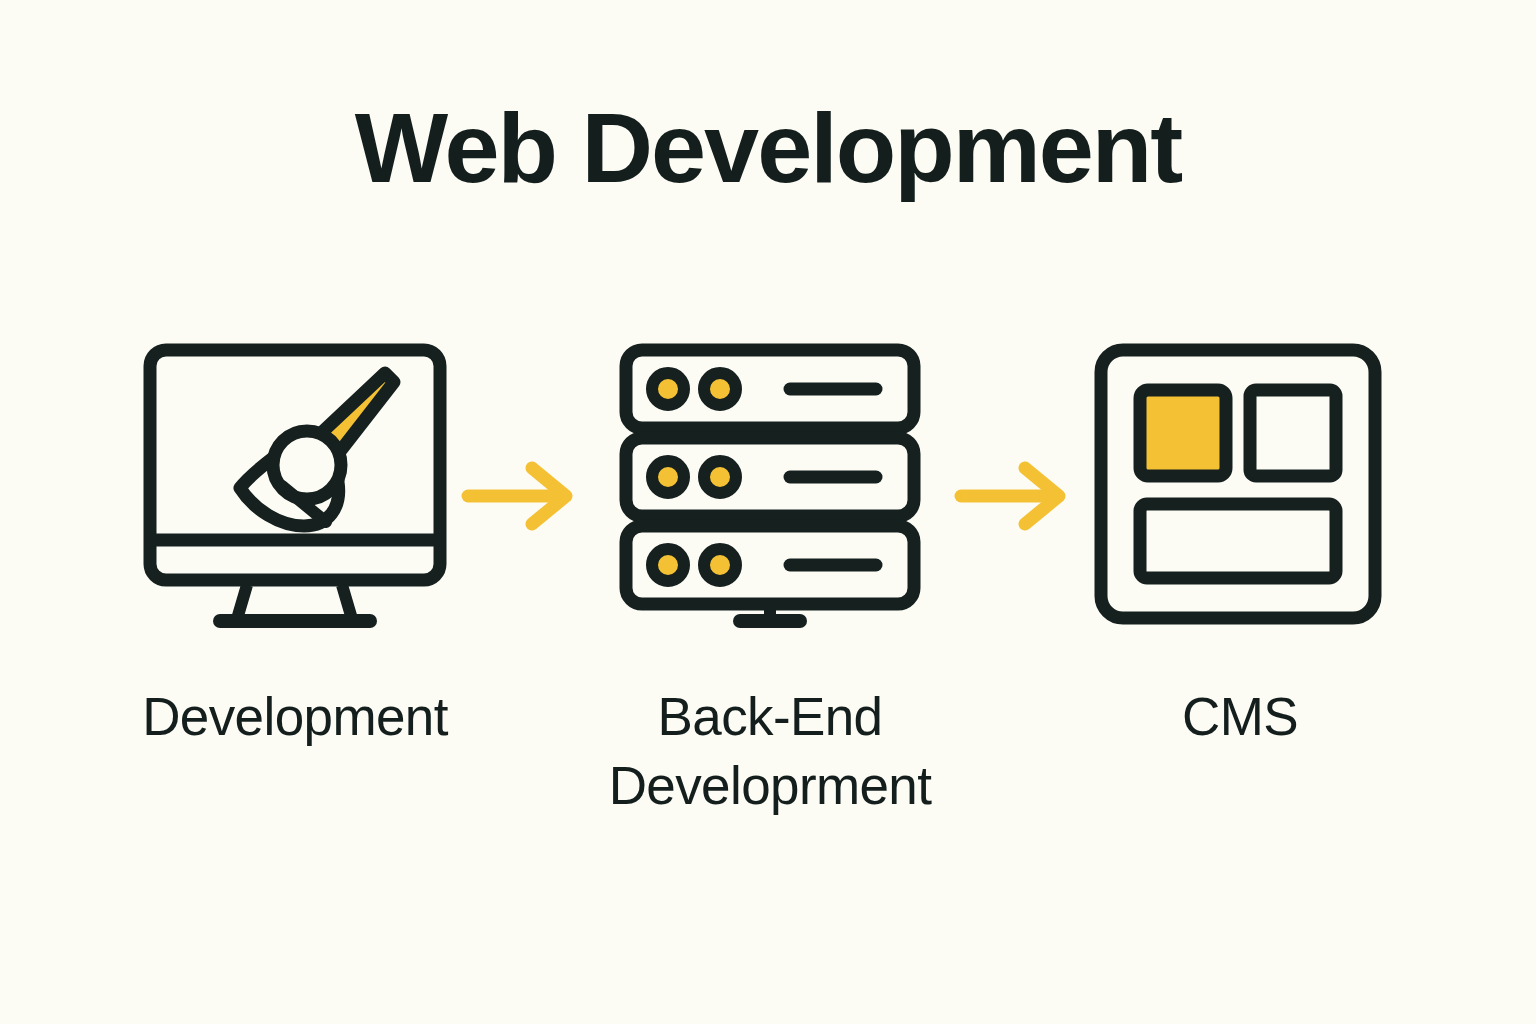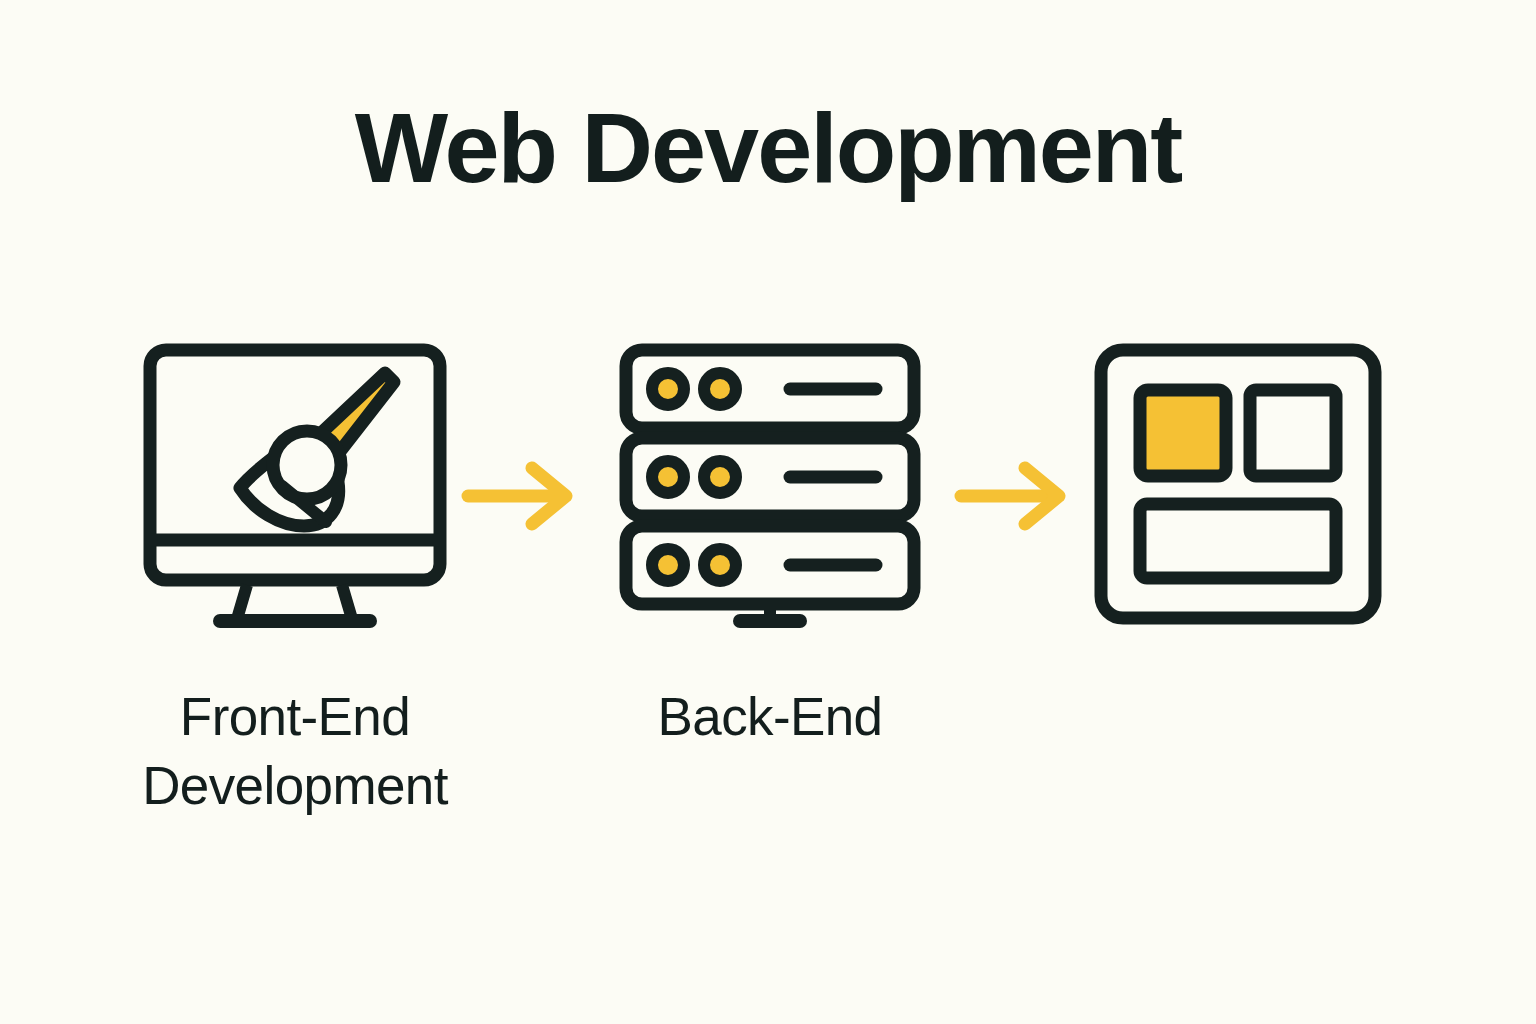--- a/index.html
+++ b/index.html
@@ -182,24 +182,25 @@
           <rect x="158" y="50" width="86" height="86" rx="6" ry="6" fill="none" stroke="#15201F" stroke-width="13"></rect>
 
           <rect x="48" y="164" width="196" height="74" rx="7" ry="7" fill="none" stroke="#15201F" stroke-width="13"></rect>
         </svg>
       </div>
     </div>
 
   </div>
 
   <div class="caption" id="cap-1">
-    <span class="l1">Front-End</span>
     <span class="l2">Development</span>
   </div>
 
   <div class="caption" id="cap-2">
     <span class="l1">Back-End</span>
+    <span class="l2">Developrment</span>
   </div>
 
   <div class="caption" id="cap-3">
+    <span class="l1">CMS</span>
   </div>
 
 </div>
 
 </body></html>

